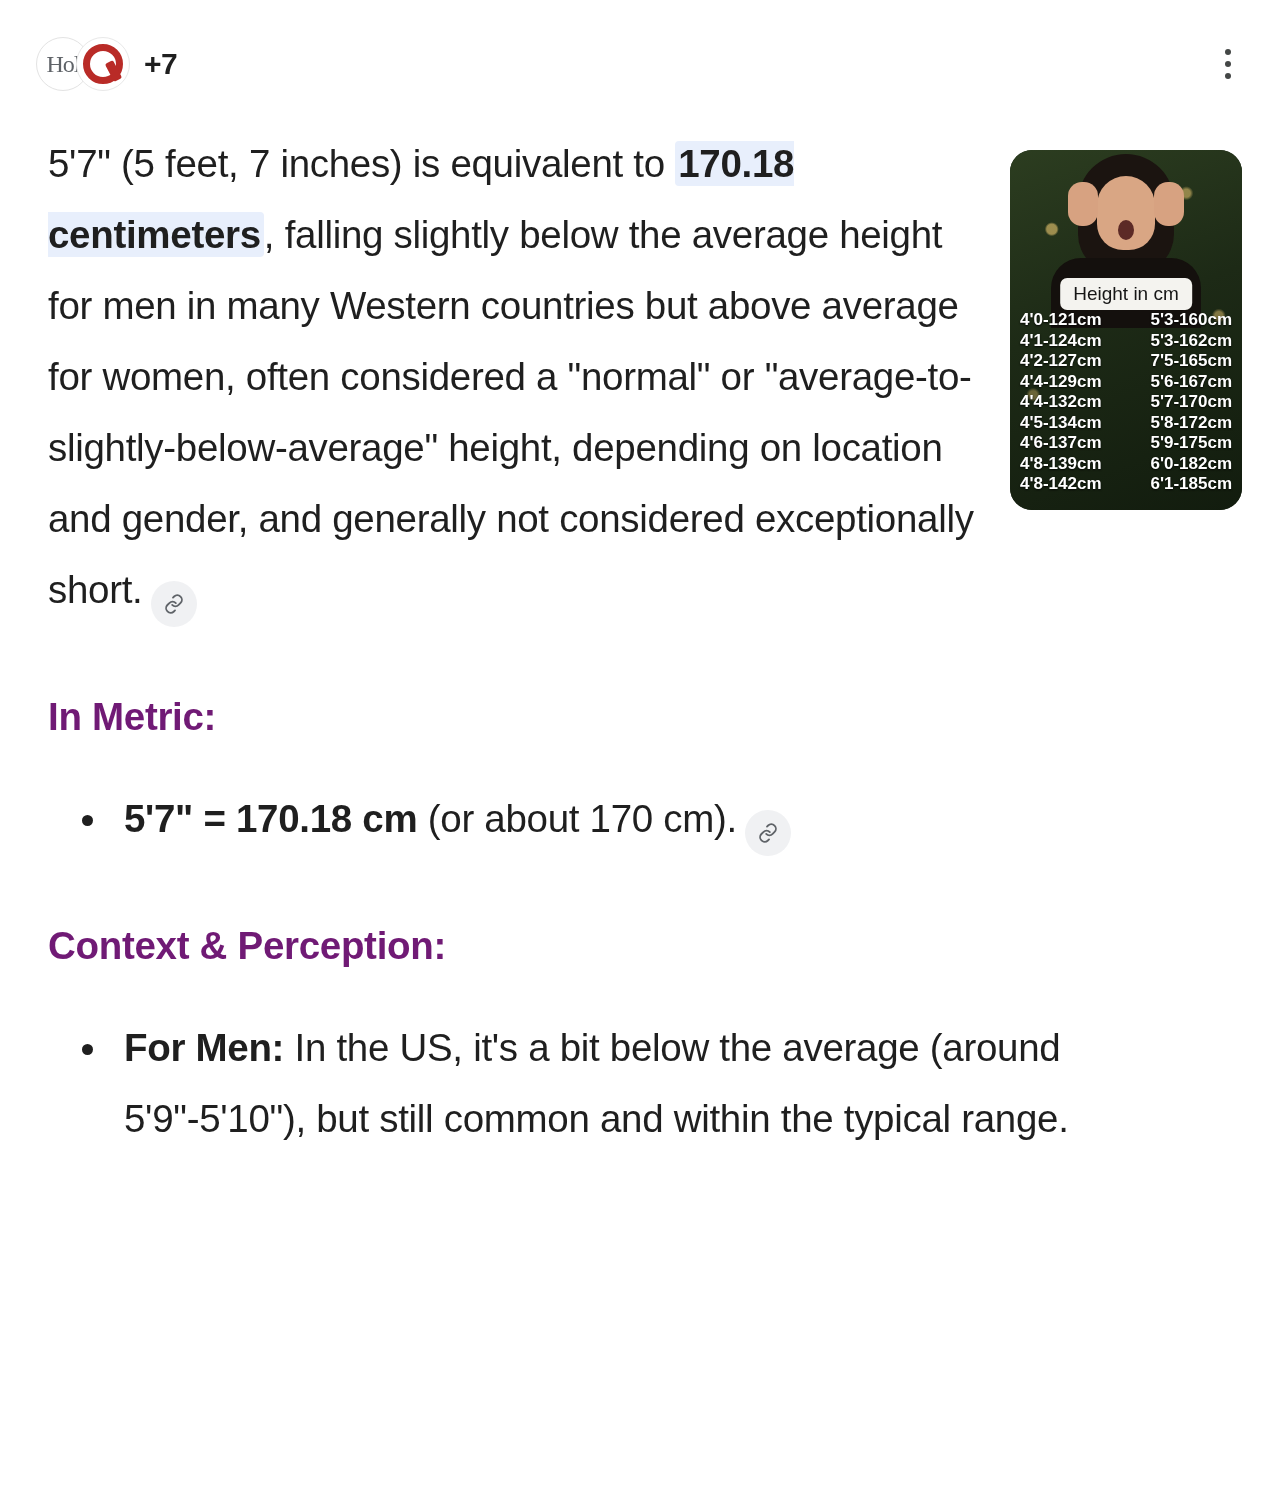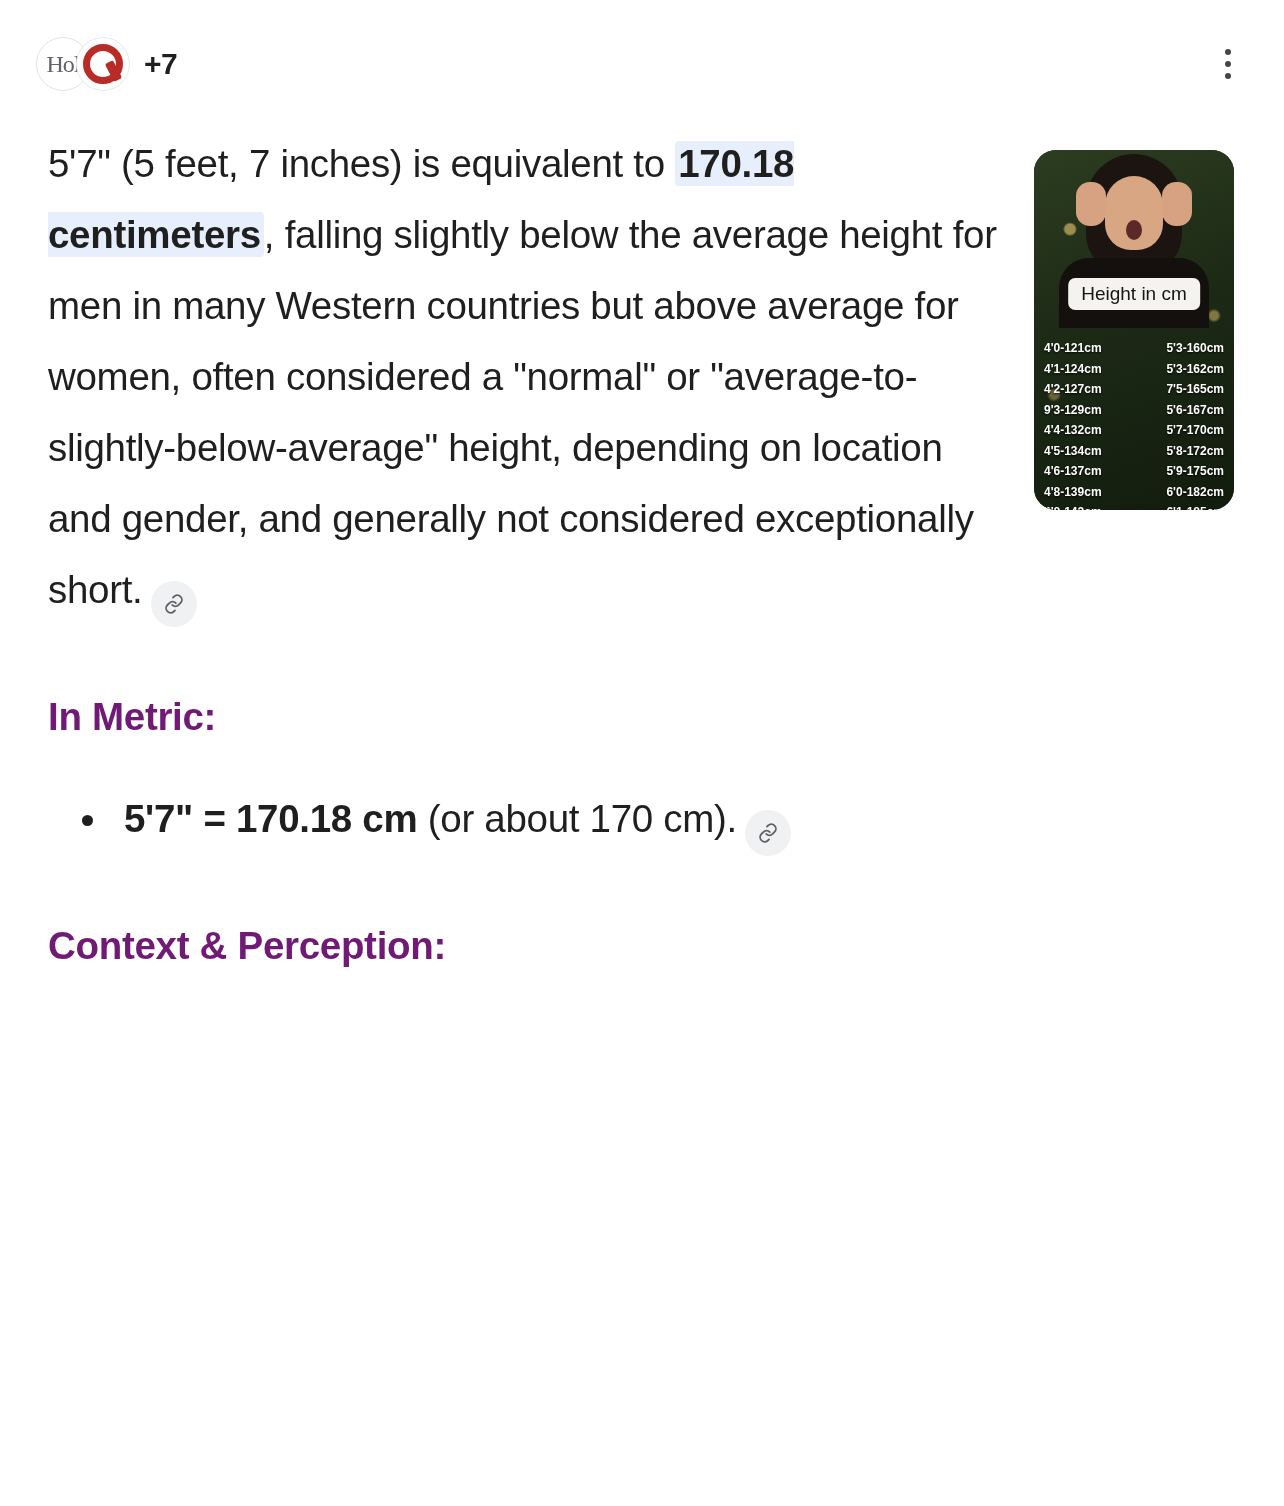--- a/index.html
+++ b/index.html
@@ -113,24 +113,24 @@
   }
   .highlight {
     font-weight: 700;
     background: #e8effc;
     border-radius: 4px;
     padding: 1px 3px;
     color: #1f1f1f;
   }
   .thumb {
     float: right;
-    width: 200px;
+    width: 232px;
     height: 360px;
     border-radius: 22px;
-    margin: 22px 12px 6px 26px;
+    margin: 22px 4px 6px 26px;
     overflow: hidden;
     position: relative;
     background: #14210f;
     shape-outside: inset(0 round 22px);
   }
   .thumb .bg {
     position: absolute;
     inset: 0;
     background:
       radial-gradient(circle at 18% 22%, rgba(255,214,120,0.55) 0 5px, rgba(0,0,0,0) 7px),
@@ -207,25 +207,25 @@
     padding: 5px 13px;
     font-size: 19px;
     font-weight: 500;
     color: #161616;
     white-space: nowrap;
   }
   .thumb .cols {
     position: absolute;
     left: 10px;
     right: 10px;
-    top: 188px;
+    top: 160px;
     display: flex;
     justify-content: space-between;
     color: #ffffff;
-    font-size: 12px;
+    font-size: 17px;
     font-weight: 700;
     line-height: 20.5px;
     text-shadow: 0 1px 2px rgba(0,0,0,0.85);
   }
   .thumb .cols div { display: flex; flex-direction: column; }
   .thumb .col-r { align-items: center; padding-left: 6px; }
 
   .link-chip {
     display: inline-flex;
     align-items: center;
@@ -306,21 +306,21 @@
       <div class="hand-l"></div>
       <div class="hand-r"></div>
       <div class="body"></div>
     </div>
     <div class="title-chip">Height in cm</div>
     <div class="cols">
       <div class="col-l">
         <span>4'0-121cm</span>
         <span>4'1-124cm</span>
         <span>4'2-127cm</span>
-        <span>9'3-129cm</span>
+        <span>4'4-129cm</span>
         <span>4'4-132cm</span>
         <span>4'5-134cm</span>
         <span>4'6-137cm</span>
         <span>4'8-139cm</span>
         <span>4'8-142cm</span>
 
       </div>
       <div class="col-r">
         <span>5'3-160cm</span>
         <span>5'3-162cm</span>
@@ -349,14 +349,17 @@
     <li><span class="b">5'7" = 170.18 cm</span><span> (or about 170 cm).</span><span class="link-chip">
           <svg viewBox="0 0 24 24" fill="none" stroke="#5f6368" stroke-width="2" stroke-linecap="round">
             <path d="M10 13a5 5 0 0 0 7.07 0l2.12-2.12a5 5 0 0 0-7.07-7.07L10.9 5"></path>
             <path d="M14 11a5 5 0 0 0-7.07 0L4.8 13.1a5 5 0 0 0 7.07 7.07L13.1 19"></path>
           </svg>
         </span></li>
   </ul>
 
   <h3 class="section mt-sm">Context &amp; Perception:</h3>
 
+  <ul class="bullets">
+    <li><span class="b">For Men:</span><span> In the US, it's a bit below the average (around 5'9"-5'10"), but still common and within the typical range.</span></li>
+  </ul>
 
 </div>
 
 </body></html>

